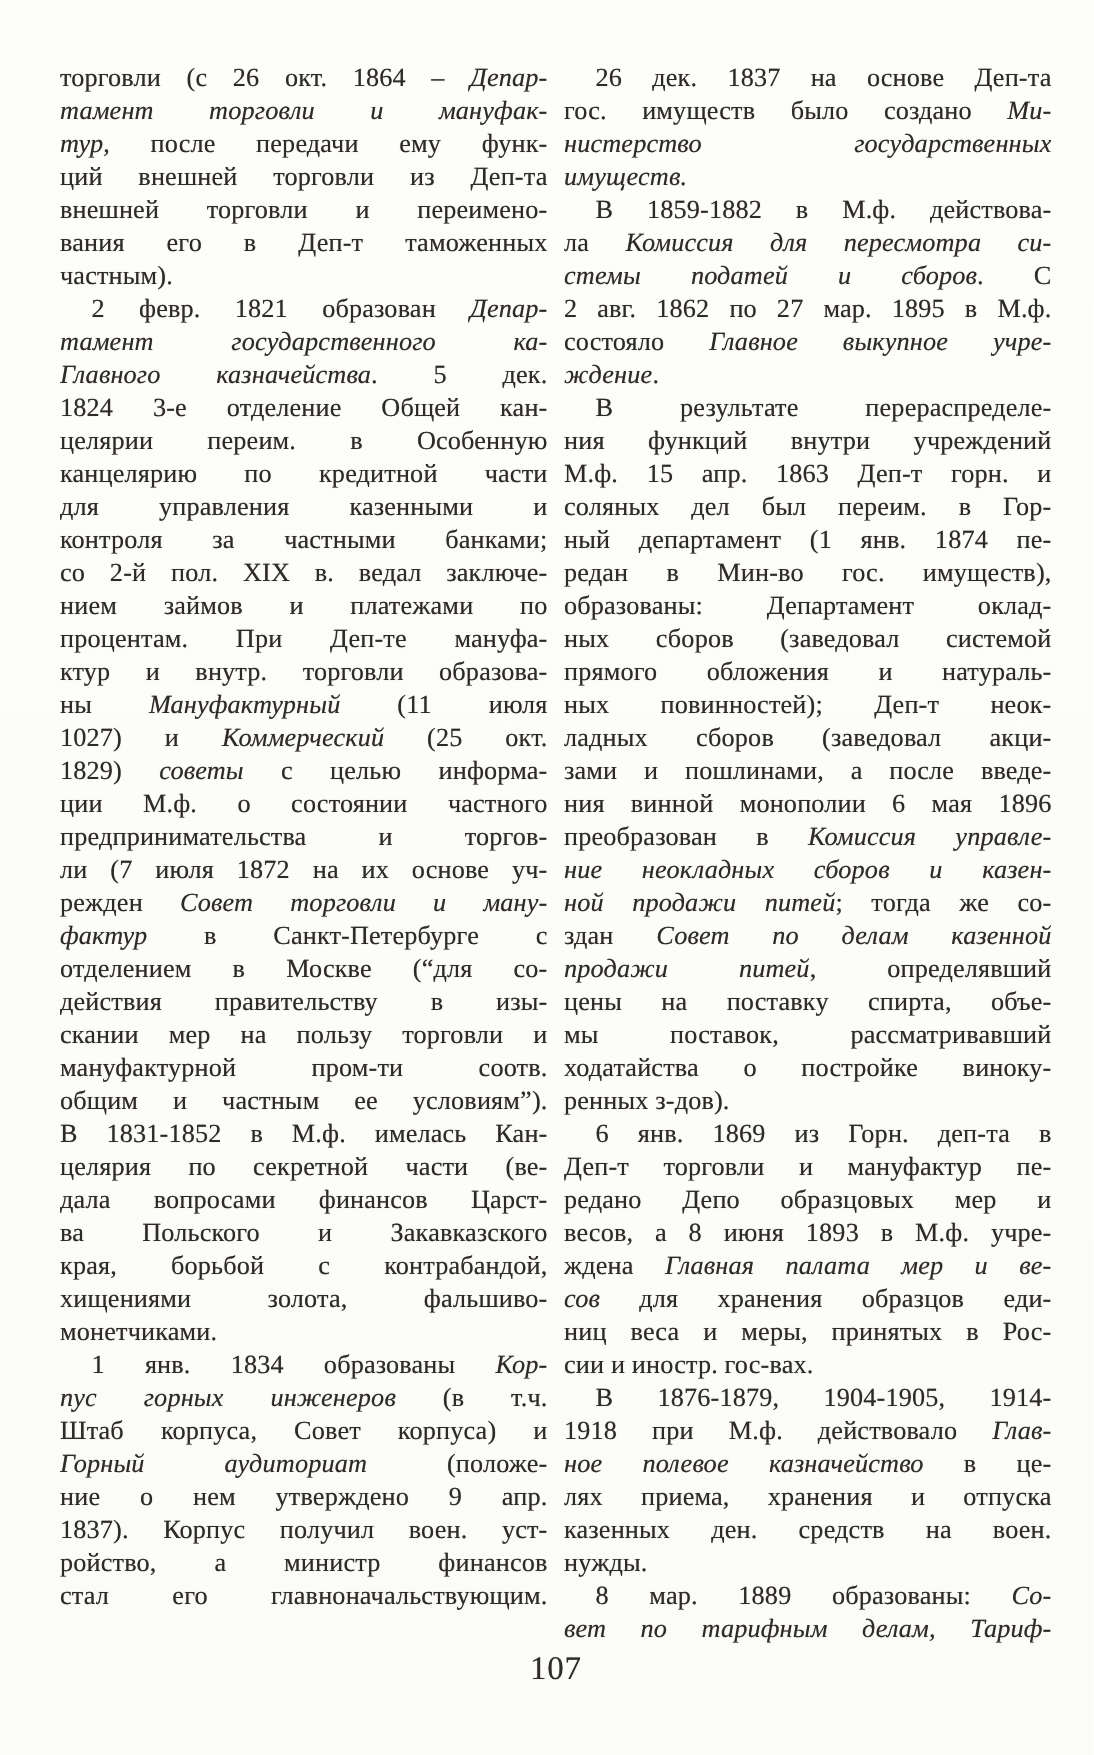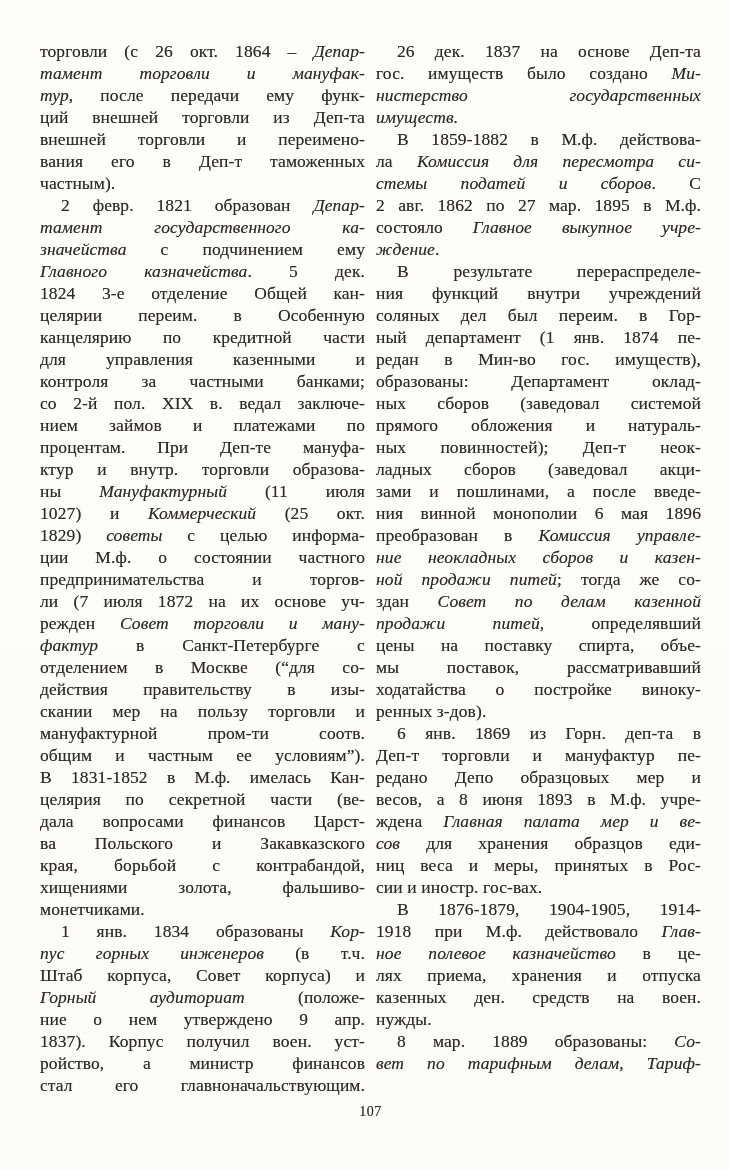--- a/index.html
+++ b/index.html
@@ -24,42 +24,41 @@
     letter-spacing: 0.1px;
     text-shadow: 0 0 0.5px rgba(46, 40, 32, 0.55);
     white-space: normal;
   }
   .line.end { text-align-last: left; }
   .line.indent { text-indent: 21px; }
   .it { font-style: italic; }
   .pagenum {
     margin-top: 5px;
     text-align: center;
-    font-size: 14px;
+    font-size: 22px;
     line-height: 22px;
     letter-spacing: 0.5px;
     text-shadow: 0 0 0.5px rgba(46, 40, 32, 0.5);
   }
 </style>
 </head>
 <body>
 
 <div class="page">
   <div class="cols">
     <div class="col">
         <div class="line"><span>торговли (с 26 окт. 1864 – </span><span class="it">Депар-</span></div>
         <div class="line"><span class="it">тамент торговли и мануфак-</span></div>
         <div class="line"><span class="it">тур</span><span>, после передачи ему функ-</span></div>
         <div class="line"><span>ций внешней торговли из Деп-та</span></div>
         <div class="line"><span>внешней торговли и переимено-</span></div>
         <div class="line"><span>вания его в Деп-т таможенных</span></div>
         <div class="line end"><span>частным).</span></div>
         <div class="line indent"><span>2 февр. 1821 образован </span><span class="it">Депар-</span></div>
         <div class="line"><span class="it">тамент государственного ка-</span></div>
-        <div class="line"><span class="it">значейства</span><span> с подчинением ему</span></div>
         <div class="line"><span class="it">Главного казначейства</span><span>. 5 дек.</span></div>
         <div class="line"><span>1824 3-е отделение Общей кан-</span></div>
         <div class="line"><span>целярии переим. в Особенную</span></div>
         <div class="line"><span>канцелярию по кредитной части</span></div>
         <div class="line"><span>для управления казенными и</span></div>
         <div class="line"><span>контроля за частными банками;</span></div>
         <div class="line"><span>со 2-й пол. XIX в. ведал заключе-</span></div>
         <div class="line"><span>нием займов и платежами по</span></div>
         <div class="line"><span>процентам. При Деп-те мануфа-</span></div>
         <div class="line"><span>ктур и внутр. торговли образова-</span></div>
@@ -98,20 +97,21 @@
         <div class="line"><span class="it">нистерство государственных</span></div>
         <div class="line end"><span class="it">имуществ.</span></div>
         <div class="line indent"><span>В 1859-1882 в М.ф. действова-</span></div>
         <div class="line"><span>ла </span><span class="it">Комиссия для пересмотра си-</span></div>
         <div class="line"><span class="it">стемы податей и сборов</span><span>. С</span></div>
         <div class="line"><span>2 авг. 1862 по 27 мар. 1895 в М.ф.</span></div>
         <div class="line"><span>состояло </span><span class="it">Главное выкупное учре-</span></div>
         <div class="line end"><span class="it">ждение</span><span>.</span></div>
         <div class="line indent"><span>В результате перераспределе-</span></div>
         <div class="line"><span>ния функций внутри учреждений</span></div>
+        <div class="line"><span>М.ф. 15 апр. 1863 Деп-т горн. и</span></div>
         <div class="line"><span>соляных дел был переим. в Гор-</span></div>
         <div class="line"><span>ный департамент (1 янв. 1874 пе-</span></div>
         <div class="line"><span>редан в Мин-во гос. имуществ),</span></div>
         <div class="line"><span>образованы: Департамент оклад-</span></div>
         <div class="line"><span>ных сборов (заведовал системой</span></div>
         <div class="line"><span>прямого обложения и натураль-</span></div>
         <div class="line"><span>ных повинностей); Деп-т неок-</span></div>
         <div class="line"><span>ладных сборов (заведовал акци-</span></div>
         <div class="line"><span>зами и пошлинами, а после введе-</span></div>
         <div class="line"><span>ния винной монополии 6 мая 1896</span></div>

